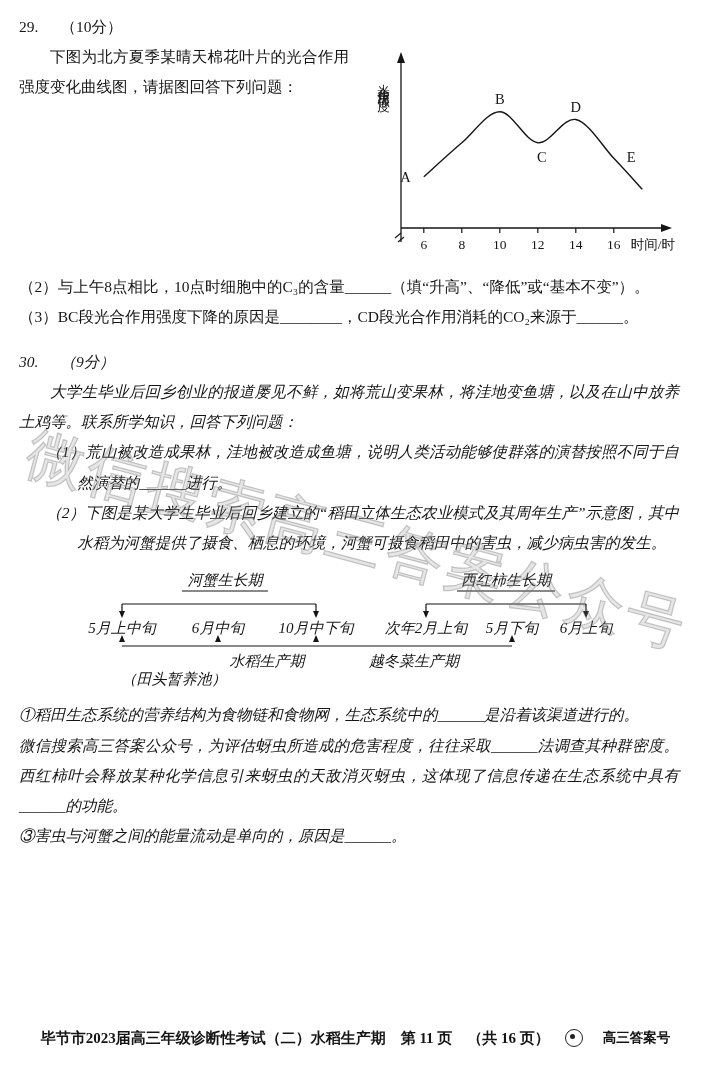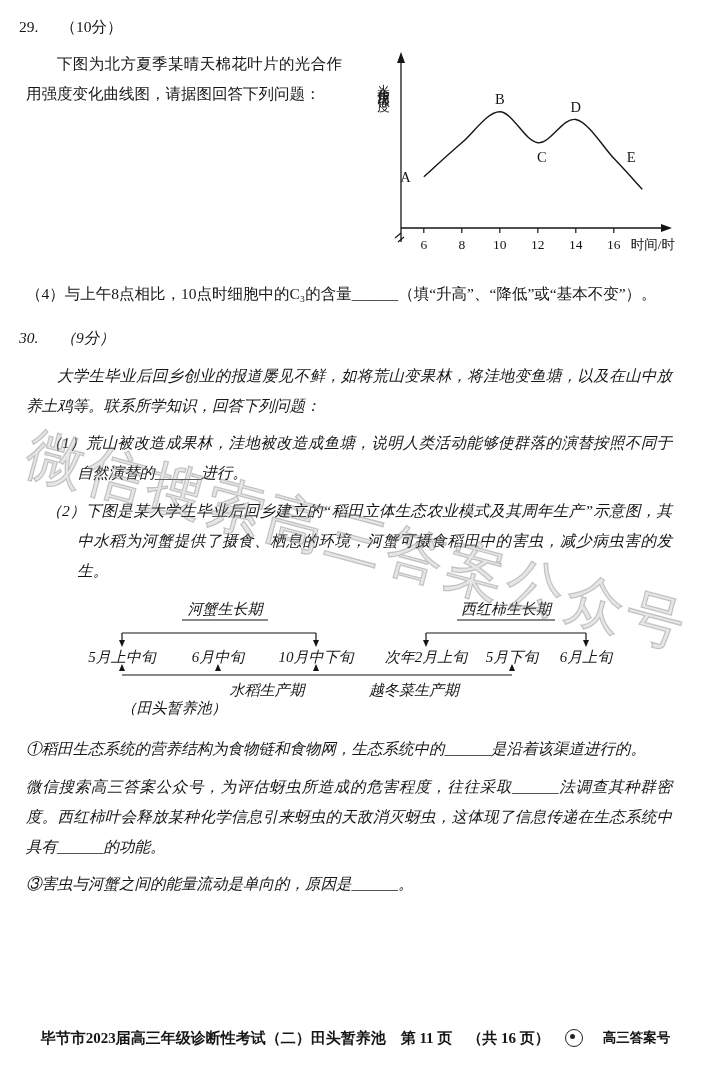--- a/index.html
+++ b/index.html
@@ -1,21 +1,21 @@
 <!DOCTYPE html>
 <html><head>
 <meta charset="utf-8">
 <style>
   html,body{margin:0;padding:0;}
   body{
     width:701px;height:1071px;background:#ffffff;color:#151515;
     font-family:"Liberation Serif","DejaVu Serif",serif;
     position:relative;overflow:hidden;
   }
-  p{margin:7px;}
+  p{margin:0;}
   .page{position:absolute;inset:0;padding:12px 22px 0 19px;font-size:15.5px;line-height:1.95;}
   .jus{text-align:justify;}
   .q-head .score{margin-left:22px;}
   .indent2{text-indent:2em;}
   .hang{padding-left:2em;text-indent:-2em;}
   .sub{margin-left:1.75em;}
   .q29-row{display:flex;align-items:flex-start;justify-content:space-between;}
   .q29-left{width:330px;flex:0 0 330px;}
   .chart-wrap{position:relative;width:310px;height:228px;margin-top:2px;flex:0 0 310px;}
   .ylabel{
@@ -84,21 +84,22 @@
             <text x="41.8" y="137.8" text-anchor="end" font-size="14.5">A</text>
             <text x="130.8" y="59.8" text-anchor="middle" font-size="14.5">B</text>
             <text x="172.8" y="117.8" text-anchor="middle" font-size="14.5">C</text>
             <text x="206.8" y="67.5" text-anchor="middle" font-size="14.5">D</text>
             <text x="257.8" y="118.3" text-anchor="start" font-size="14.5">E</text>
           </svg>
         <div class="ylabel">光合作用强度</div>
       </div>
     </div>
 
-    <p class="hang jus">（4）与上午8点相比，10点时细胞中的C₃的含量______（填“升高”、“降低”或“基本不变”）。</p>
+    <p class="hang jus">（2）与上午8点相比，10点时细胞中的C₃的含量______（填“升高”、“降低”或“基本不变”）。</p>
+    <p class="hang jus">（3）BC段光合作用强度下降的原因是________，CD段光合作用消耗的CO₂来源于______。</p>
   </div>
 
   <div class="mt">
     <div class="q-head">
       <span>30.</span><span class="score">（9分）</span>
     </div>
 
     <p class="indent2 jus">大学生毕业后回乡创业的报道屡见不鲜，如将荒山变果林，将洼地变鱼塘，以及在山中放养土鸡等。联系所学知识，回答下列问题：</p>
     <p class="hang jus sub">（1）荒山被改造成果林，洼地被改造成鱼塘，说明人类活动能够使群落的演替按照不同于自然演替的______进行。</p>
     <p class="hang jus sub">（2）下图是某大学生毕业后回乡建立的“稻田立体生态农业模式及其周年生产”示意图，其中水稻为河蟹提供了摄食、栖息的环境，河蟹可摄食稻田中的害虫，减少病虫害的发生。</p>
@@ -144,21 +145,21 @@
         <text x="140" y="120" text-anchor="middle" font-size="15">（田头暂养池）</text>
       </svg>
     </div>
 
     <p class="jus">①稻田生态系统的营养结构为食物链和食物网，生态系统中的______是沿着该渠道进行的。</p>
     <p class="jus">微信搜索高三答案公众号，为评估蚜虫所造成的危害程度，往往采取______法调查其种群密度。西红柿叶会释放某种化学信息引来蚜虫的天敌消灭蚜虫，这体现了信息传递在生态系统中具有______的功能。</p>
     <p class="jus">③害虫与河蟹之间的能量流动是单向的，原因是______。</p>
   </div>
 
   <div class="footer">
-    <span>毕节市2023届高三年级诊断性考试（二）田头暂养池</span>
+    <span>毕节市2023届高三年级诊断性考试（二）水稻生产期</span>
     <span>第 11 页</span>
     <span>（共 16 页）</span>
     <span class="badge">
       <span class="logo"></span>
       <span>高三答案号</span>
     </span>
   </div>
 
 </div>
 

